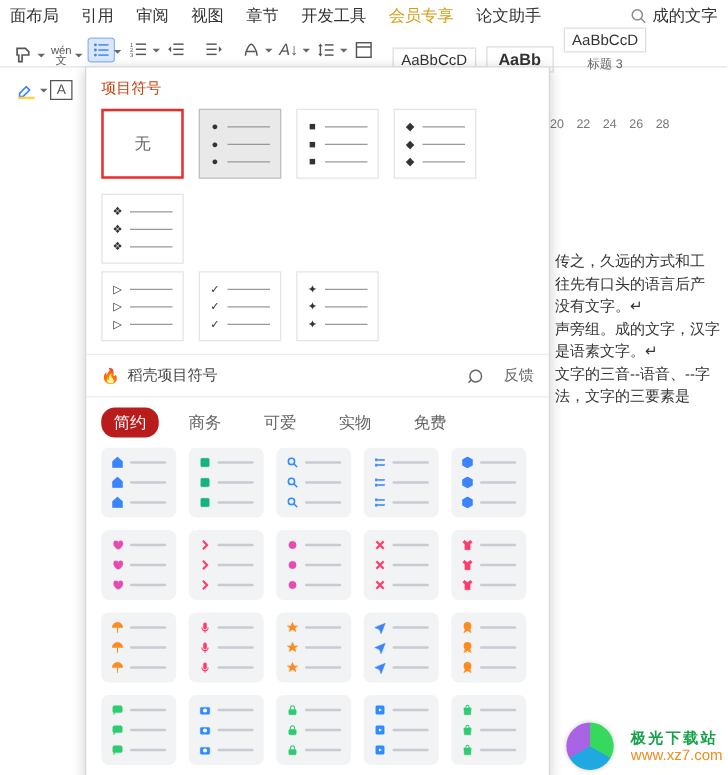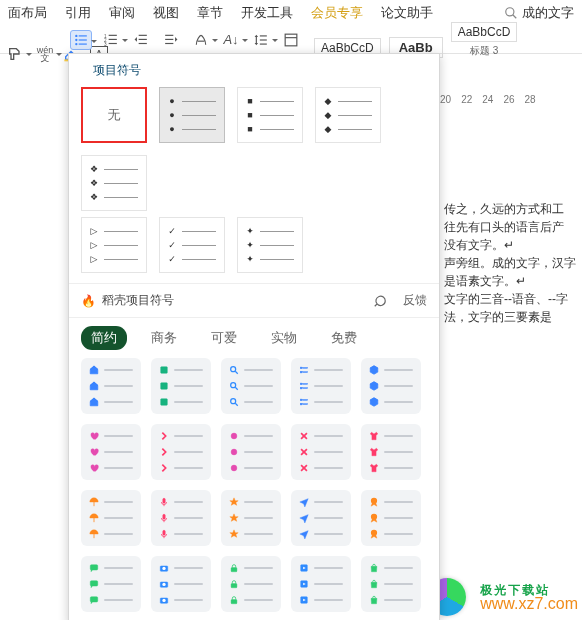--- a/index.html
+++ b/index.html
@@ -15,59 +15,59 @@
 .dd { position: relative; }
 .dd::after { content: ""; border: 3px solid transparent; border-top-color: #666; position: absolute; right: -6px; top: 9px; }
 
 .style-gallery { display: flex; gap: 8px; margin-left: 4px; align-items: flex-end; }
 .style-item { border: 1px solid #ddd; padding: 2px 6px; font-size: 12px; min-width: 54px; text-align: center; }
 .style-item.h1 { font-weight: 900; font-size: 13px; }
 .style-item.h2 { font-weight: 700; font-size: 14px; }
 .style-caption { font-size: 10px; color: #666; text-align: center; margin-top: 2px; }
 
 .panel { position: absolute; left: 68px; top: 53px; width: 372px; background: #fff; border: 1px solid #d7d7d7; box-shadow: 0 2px 10px rgba(0,0,0,0.2); z-index: 20; }
-.panel-header { padding: 8px 24px; color: #0c4a6e; font-size: 12px; }
+.panel-header { padding: 8px 12px; color: #c2410c; font-size: 12px; }
 .bullet-grid { display: flex; flex-wrap: wrap; gap: 12px; padding: 0 12px 6px; }
 .bullet-cell { width: 66px; height: 56px; border: 1px solid #e4e4e4; background: #fff; display: flex; flex-direction: column; justify-content: center; align-items: center; gap: 6px; cursor: pointer; }
 .bullet-cell.highlighted { border: 2px solid #ec2b27; }
 .bullet-cell.selected { background: #e9e9e9; border: 1px solid #bfbfbf; }
 .bullet-row2 { padding-bottom: 10px; }
 .bline { display: flex; align-items: center; gap: 6px; width: 48px; }
 .bline .mark { width: 8px; height: 8px; display: flex; align-items: center; justify-content: center; font-size: 9px; color: #333; }
 .bline .rule { flex: 1; height: 1px; background: #999; }
 .none-text { font-size: 13px; color: #666; }
 
 .docer-row { display: flex; align-items: center; padding: 8px 12px; border-top: 1px solid #eee; border-bottom: 1px solid #eee; }
 .docer-left { display:flex; align-items:center; gap:6px; color:#444;}
 .docer-left .fire { color:#ff5a1f; }
 .feedback { margin-left:auto; display:flex; align-items:center; gap:16px; color:#666; }
 
 .tabs { display:flex; align-items:center; gap:14px; padding: 8px 12px; }
 .tab { color:#666; font-size:13px; cursor:pointer; padding: 3px 10px; border-radius: 11px; }
-.tab.active { background:#14532d; color:#fff; }
+.tab.active { background:#b91c1c; color:#fff; }
 
 .theme-grid { display:flex; flex-wrap:wrap; gap:10px; padding: 0 12px 12px; max-height: 330px; overflow:hidden;}
 .theme-cell { width: 60px; height: 56px; border-radius: 6px; background:#f1f3f5; display:flex; flex-direction:column; justify-content:center; align-items:flex-start; gap:6px; padding-left:8px; cursor:pointer;}
 .tline { display:flex; align-items:center; gap:5px; width:44px;}
 .tline .tmark { width:10px; height:10px; display:flex; align-items:center; justify-content:center; }
 .tline .trule { flex:1; height:2px; background:#c8ccd2; border-radius:1px;}
 
 .ruler-nums { position:absolute; left:440px; top:94px; display:flex; gap:10px; font-size:10px; color:#777;}
 .doc-text { position:absolute; left:444px; top:200px; width:140px; font-size:12px; line-height:18px; color:#333; overflow:hidden;}
 .doc-text p { white-space: nowrap; }
 
-.left-strip { position:absolute; left:0; top:38px; width:68px; height:60px; display:flex; flex-direction:row; gap:4px; padding:4px;}
+.left-strip { position:absolute; left:0; top:28px; width:68px; height:60px; display:flex; flex-direction:column; gap:4px; padding:4px;align-items:center;}
 .ls-row { display:flex; gap:8px; align-items:center; height:24px; }
 .ls-ico { width:22px; height:20px; display:inline-flex; align-items:center; justify-content:center; color:#555; }
 
 .watermark { position:absolute; right:4px; bottom:4px; display:flex; align-items:center; gap:14px;}
 .wm-logo { width:38px; height:38px; border-radius:50%; background: conic-gradient(#36d85e 0 120deg, #1fa8e2 120deg 240deg, #a964e6 240deg 360deg); box-shadow:0 0 4px rgba(0,0,0,0.2);}
 .wm-text { font-size:12px; line-height:14px;}
 .wm-text .l1{ color:#17a34a; font-weight:bold; letter-spacing:2px;}
-.wm-text .l2{ color:#f08c1a; font-size:16px;}
+.wm-text .l2{ color:#f08c1a; font-size:12px;}
 
 svg { display:block; }
 </style>
 </head>
 <body>
 
 <div class="menubar">
   <span>面布局</span>
   <span>引用</span>
   <span>审阅</span>

